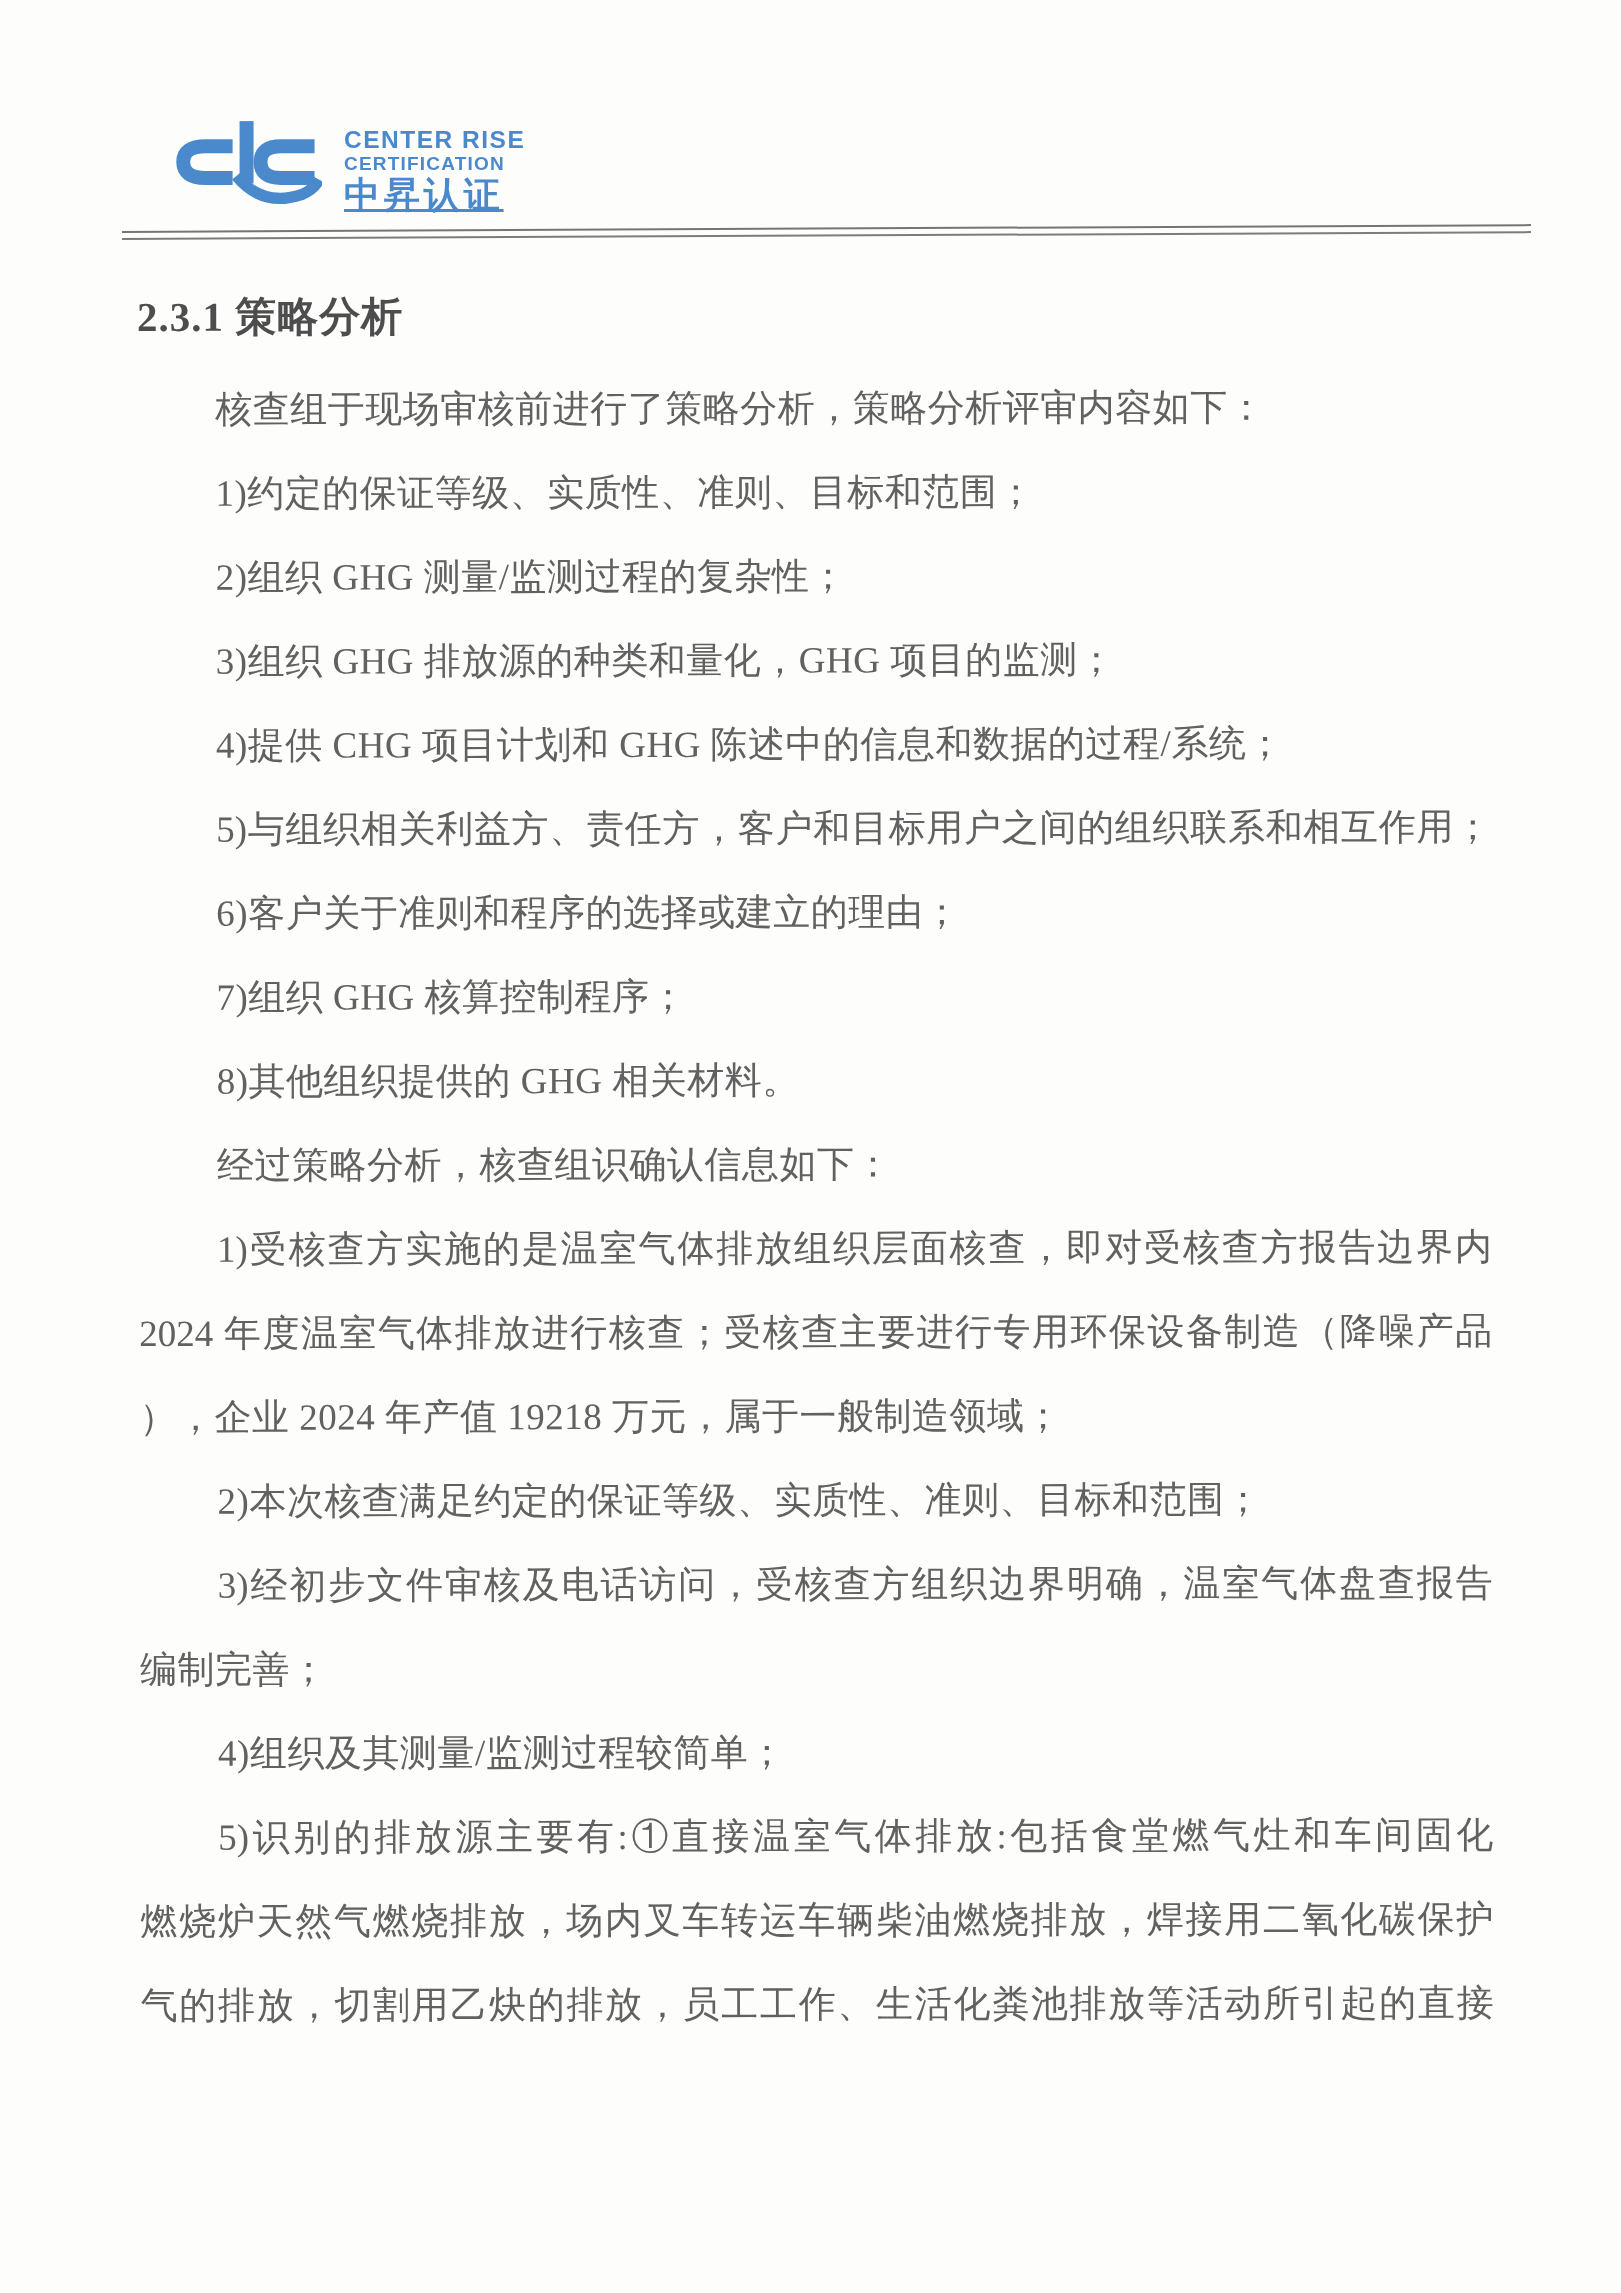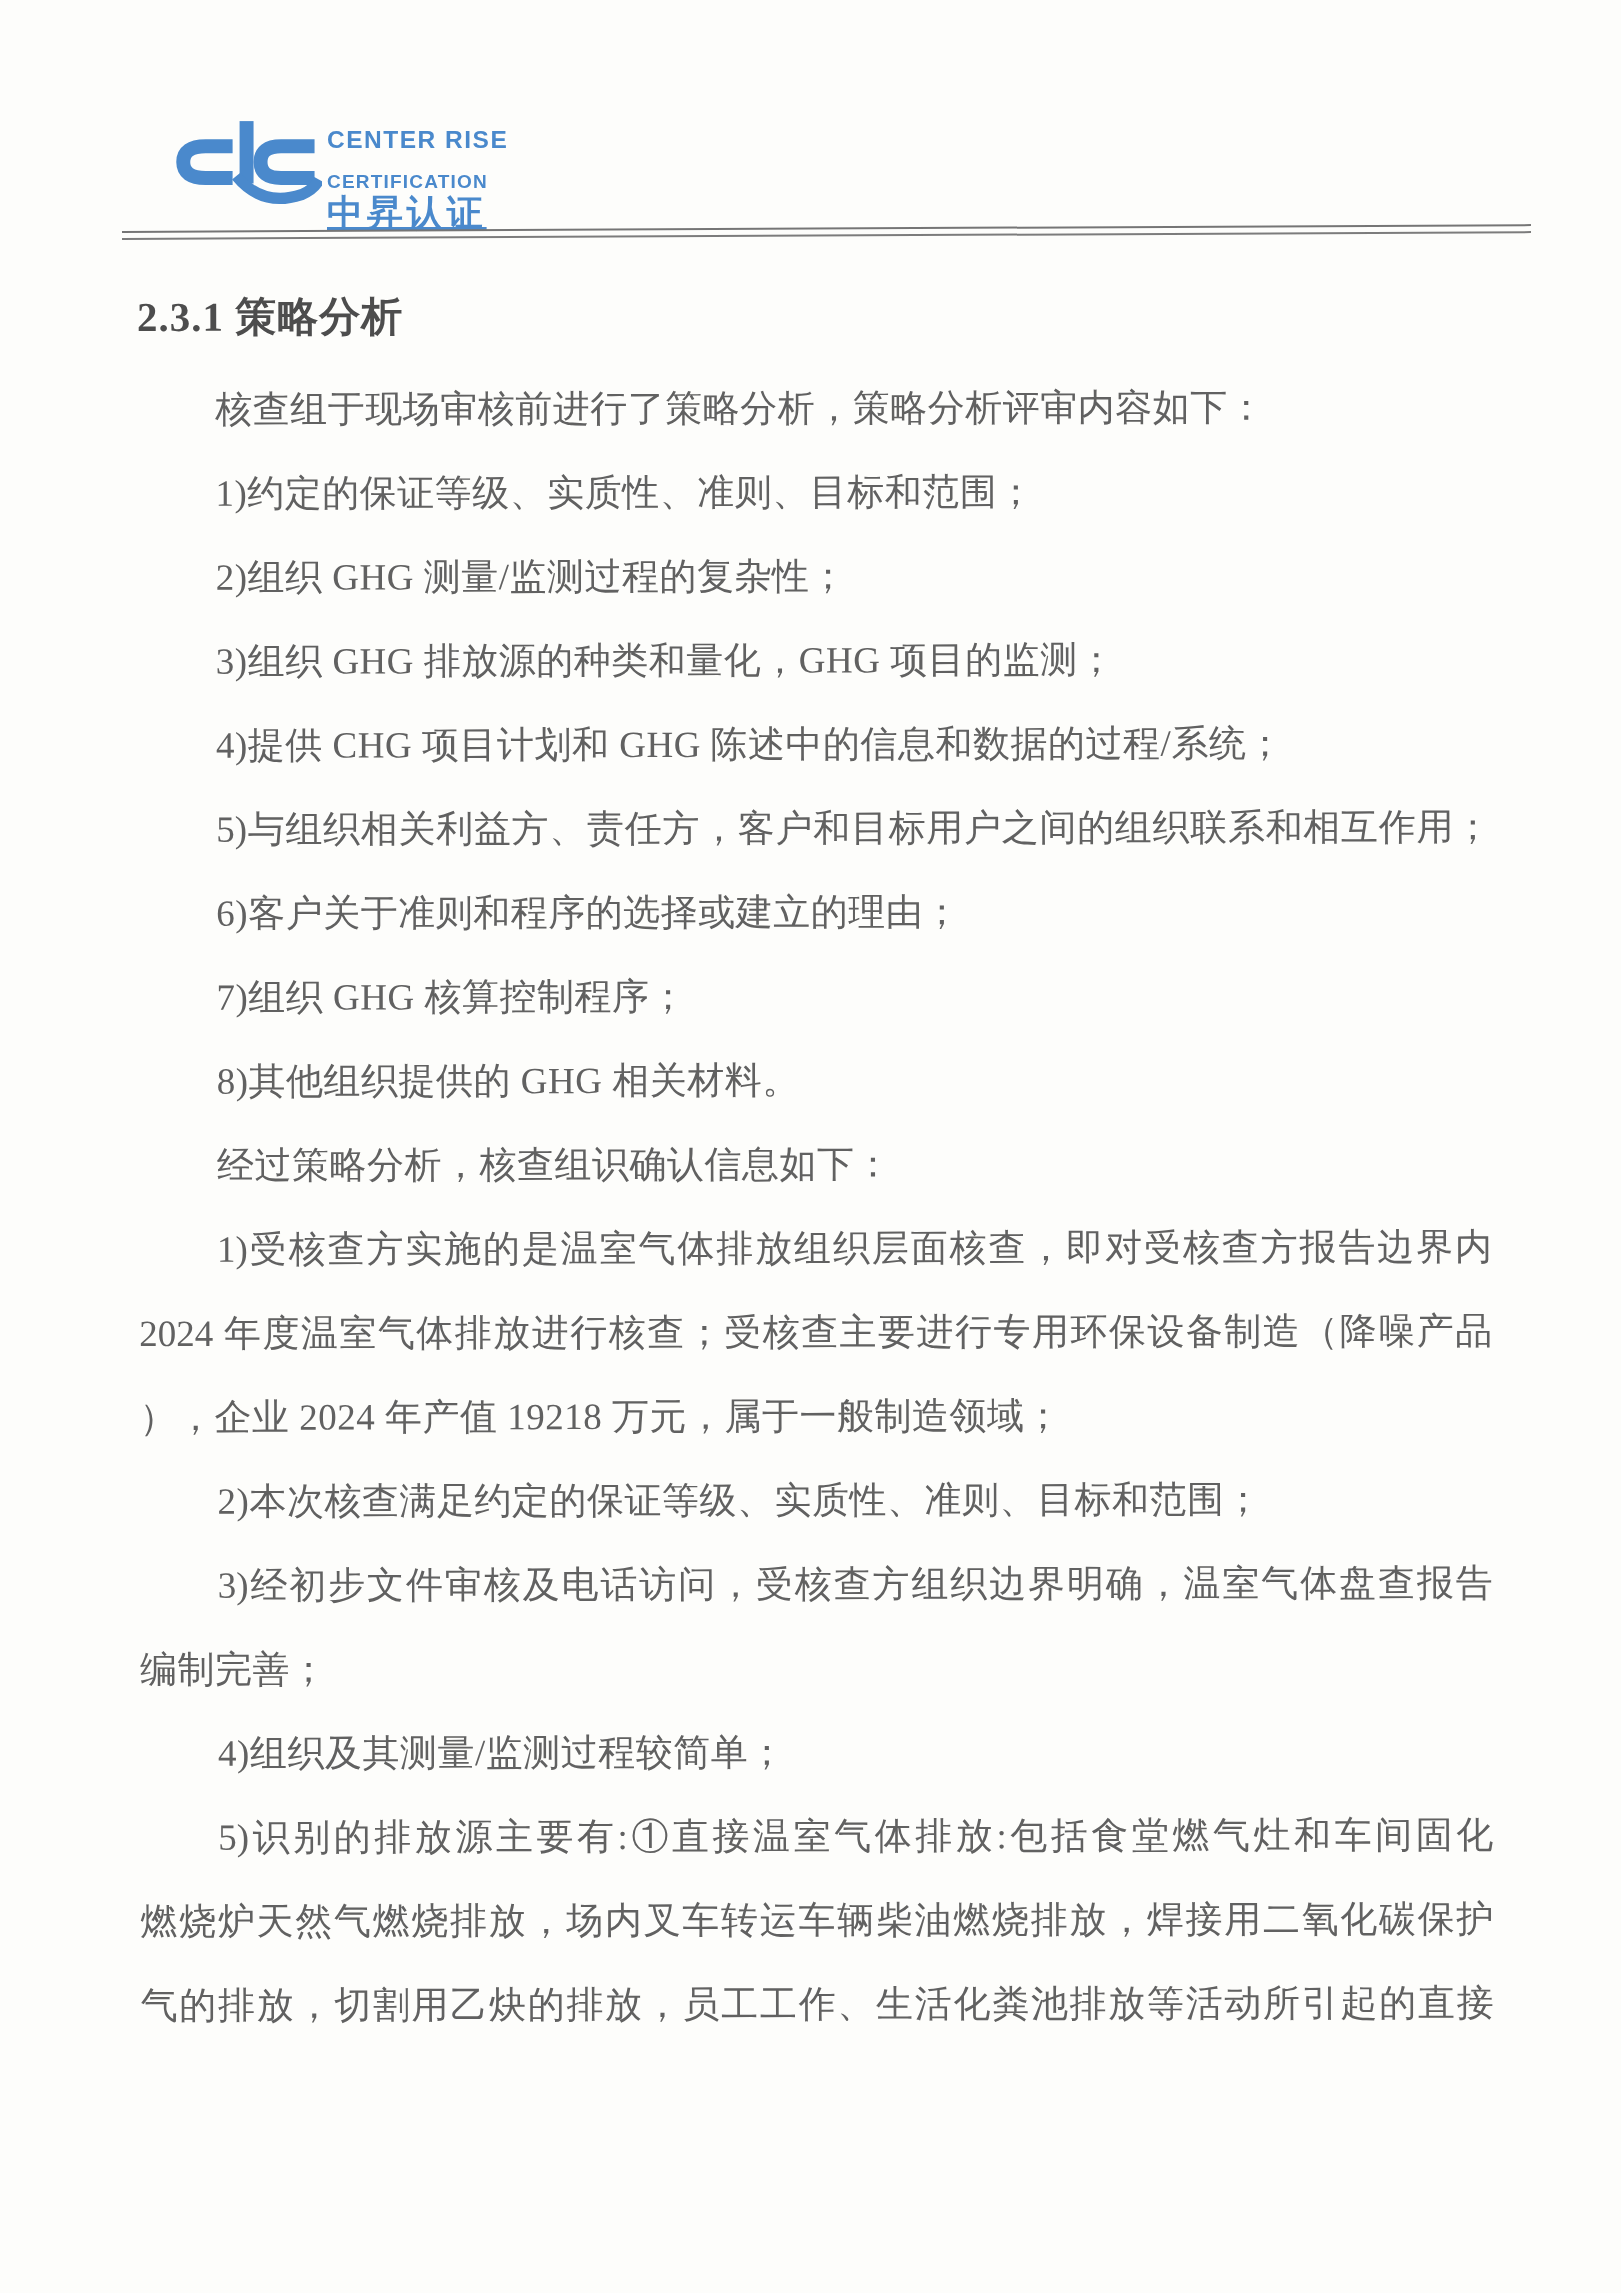--- a/index.html
+++ b/index.html
@@ -17,40 +17,40 @@
     font-family: "Liberation Serif", "DejaVu Serif", serif;
   }
 
   
   .logo {
     position: absolute;
     left: 173px;
     top: 114px;
     display: flex;
     align-items: flex-start;
-    gap: 5px;
+    gap: 22px;
   }
   .logo-mark { width: 149px; height: 98px; }
   .logo-text {
     padding-top: 13.7px;
     color: #4a89cc;
     font-family: "Liberation Sans", "DejaVu Sans", sans-serif;
   }
   .logo-en1 {
     font-size: 24.5px;
     font-weight: bold;
     letter-spacing: 1.5px;
     line-height: 1.0;
   }
   .logo-en2 {
     font-size: 19px;
     font-weight: bold;
     letter-spacing: 1.2px;
     line-height: 1.0;
-    margin-top: 20px;
+    margin-top: 2px;
   }
   .logo-cn {
     font-size: 36px;
     font-weight: bold;
     letter-spacing: 3.9px;
     line-height: 1.1;
     margin-top: 2px;
     text-decoration: underline;
   }
 

